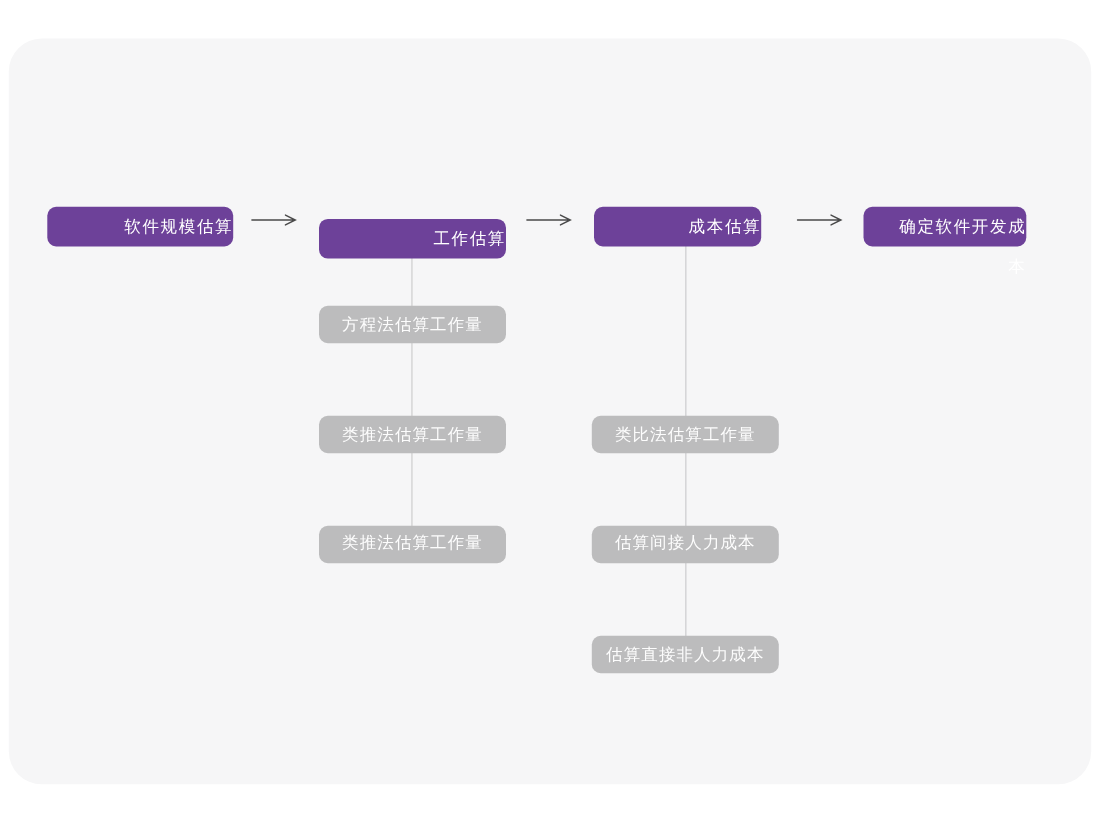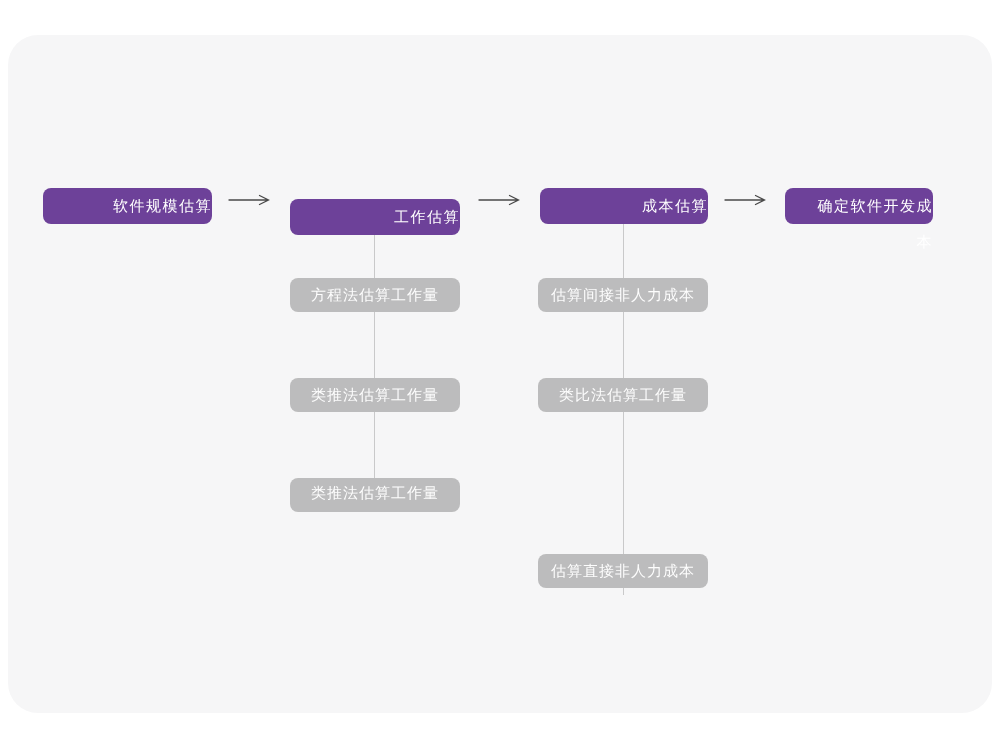--- a/index.html
+++ b/index.html
@@ -42,21 +42,21 @@
     background: #6d4199;
     border-radius: 8px;
     color: #ffffff;
     font-size: 15px;
     letter-spacing: 1.5px;
     text-align: right;
     box-sizing: border-box;
   }
   .step-1 { left: 43px;  width: 169px; }
   .step-2 { left: 290px; width: 170px; margin-top: 11px; }
-  .step-3 { left: 540px; width: 168px; }
+  .step-3 { left: 540px; width: 152px; }
   .step-4 { left: 785px; width: 148px; padding-left: 20px; }
   .flow-arrow {
     position: absolute;
     top: 194px;
     width: 44px;
     height: 12px;
   }
   .arrow-1 { left: 228px; }
   .arrow-2 { left: 478px; }
   .arrow-3 { left: 724px; }
@@ -79,21 +79,21 @@
     font-size: 15px;
     letter-spacing: 1px;
     text-align: center;
     box-sizing: border-box;
   }
   .col-work { left: 290px; }
   .col-cost { left: 538px; }
   .row-1 { top: 278px; }
   .row-2 { top: 378px; }
   .row-3 { top: 478px; font-family: Liberation Mono, monospace; }
-  .row-4 { top: 554px; }
+  .row-4 { top: 578px; }
 </style>
 </head>
 <body>
 
 <div class="stage">
 
   <div class="card"></div>
 
 
   <div class="connector connector-work"></div>
@@ -116,17 +116,17 @@
   <svg class="flow-arrow arrow-3" viewBox="0 0 44 12">
     <path d="M1 6 H40 M31.5 1.5 L40.5 6 L31.5 10.5" fill="none" stroke="#4a4a4a" stroke-width="1.3" stroke-linecap="round"></path>
   </svg>
 
   <div class="step-box step-4">确定软件开发成本</div>
 
   <div class="sub-box col-work row-1">方程法估算工作量</div>
   <div class="sub-box col-work row-2">类推法估算工作量</div>
   <div class="sub-box col-work row-3">类推法估算工作量</div>
 
-  <div class="sub-box col-cost row-1">估算间接非人力成本</div>
   <div class="sub-box col-cost row-2">类比法估算工作量</div>
+  <div class="sub-box col-cost row-3">估算间接人力成本</div>
   <div class="sub-box col-cost row-4">估算直接非人力成本</div>
 
 </div>
 
 </body></html>

